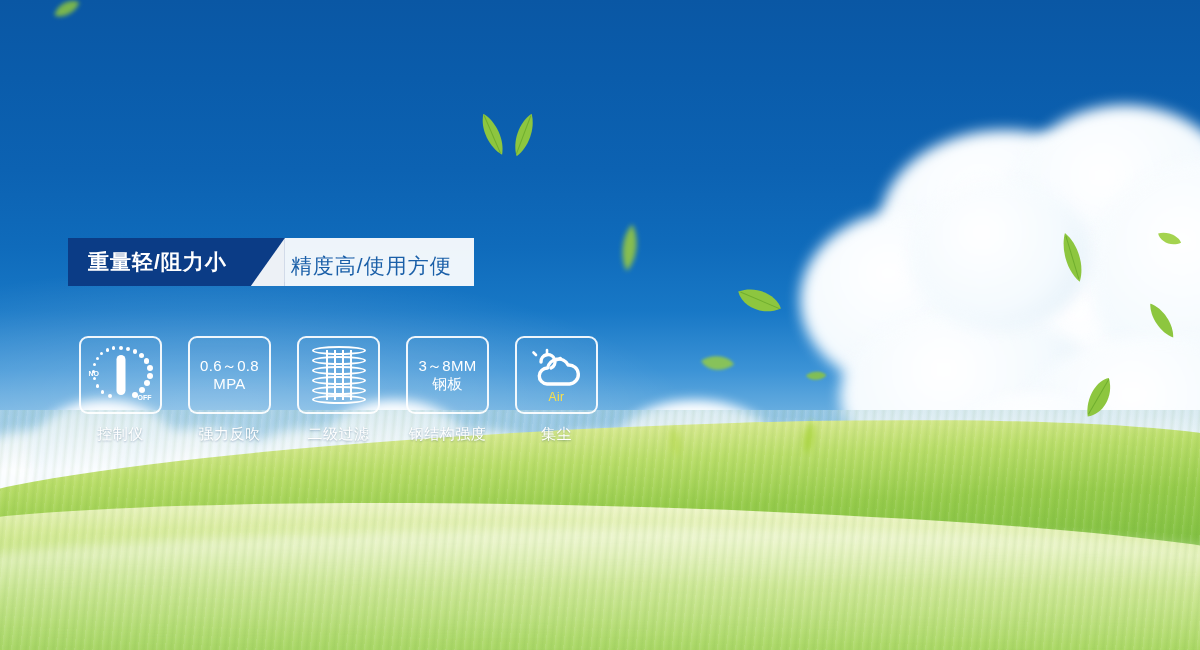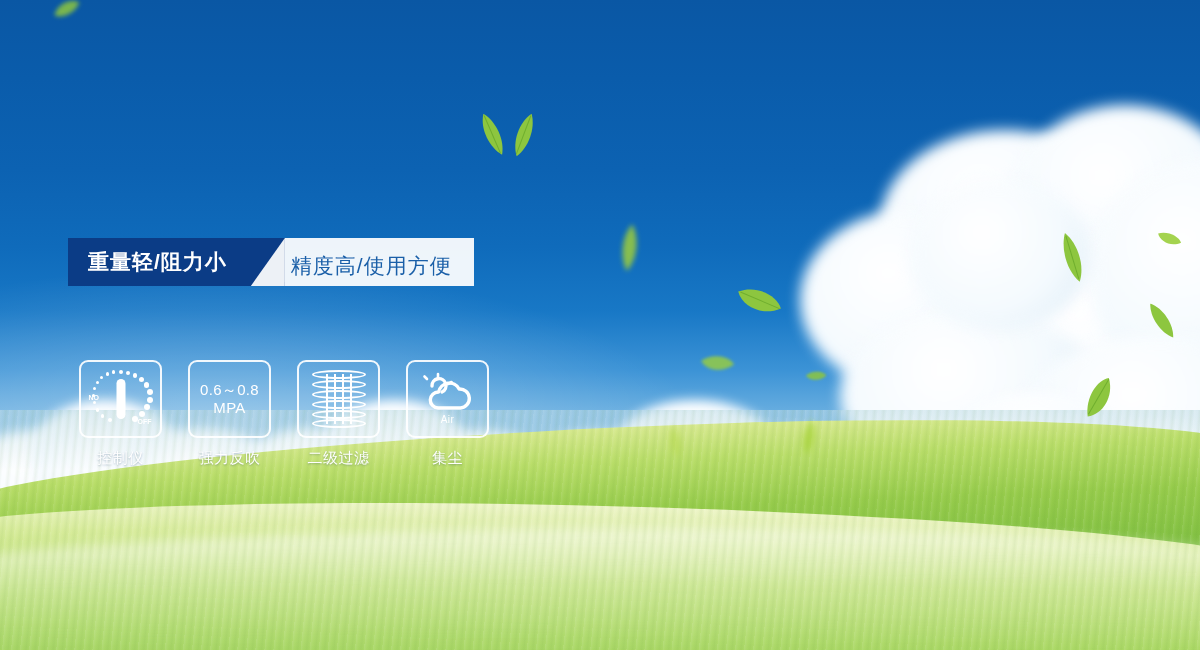--- a/index.html
+++ b/index.html
@@ -136,21 +136,21 @@
     clip-path:polygon(100% 0, 100% 100%, 0 100%);
   }
   .sub-b {
     background:rgba(255,255,255,.93); color:#1a5fa8; font-size:21px;
     letter-spacing:1px; display:flex; align-items:center;
     padding:8px 22px 0 6px; height:48px;
   }
 
   
   .features { position:absolute; left:79px; top:336px; display:flex; gap:26px; }
-  .feature { width:83px; display:flex; flex-direction:column; align-items:center;margin-top:24px; }
+  .feature { width:83px; display:flex; flex-direction:column; align-items:center; }
   .fbox {
     width:83px; height:78px; border:2px solid rgba(255,255,255,.92);
     border-radius:9px; display:flex; flex-direction:column;
     align-items:center; justify-content:center;
     background:rgba(255,255,255,.04);
   }
   .fbox .ftext { color:#fff; font-size:15px; line-height:1.22; text-align:center; letter-spacing:.3px; }
   .flabel { margin-top:11px; color:#ffffff; font-size:15px; letter-spacing:.5px;
             text-shadow:0 1px 2px rgba(0,40,90,.3); white-space:nowrap; }
 
@@ -165,21 +165,21 @@
   .dial .off { position:absolute; right:0px; bottom:3px; color:#fff; font-size:7px; font-weight:bold; }
 
   
   .discs { position:relative; width:54px; height:58px; }
   .discs .d { position:absolute; left:0; width:54px; height:9px;
               border:2px solid #fff; border-radius:50%; }
   .discs .v { position:absolute; top:4px; width:2px; height:50px; background:#fff; }
 
   
   .airicon { position:relative; width:60px; height:54px; }
-  .airtext { color:#ffffff; font-size:10px; margin-top:-2px; letter-spacing:.5px; }
+  .airtext { color:#fde047; font-size:12px; margin-top:-2px; letter-spacing:.5px; }
 </style>
 </head>
 <body>
 
 <div id="banner">
 
   <div class="sky"></div>
   <div class="sky-glow"></div>
 
   <div class="cloud-main">
@@ -365,20 +365,29 @@
           <span class="d" style="top:10px;"></span>
           <span class="d" style="top:20px;"></span>
           <span class="d" style="top:30px;"></span>
           <span class="d" style="top:40px;"></span>
           <span class="d" style="top:49px;"></span>
         </div>
       </div>
       <div class="flabel">二级过滤</div>
     </div>
 
+    <div class="feature">
+      <div class="fbox">
+        <div class="ftext">
+          <div>3～8MM</div>
+          <div>钢板</div>
+        </div>
+      </div>
+      <div class="flabel">钢结构强度</div>
+    </div>
 
     <div class="feature">
       <div class="fbox">
         <div class="airicon">
           <svg width="60" height="40" viewBox="0 0 60 40">
             <path d="M14 14 a7 7 0 1 1 10 6" fill="none" stroke="#fff" stroke-width="3.4" stroke-linecap="round"></path>
             <path d="M20 6 l0 -4 M30 12 l3.5 -2 M9 7 l-2.5 -2.5" stroke="#fff" stroke-width="2.6" stroke-linecap="round"></path>
             <path d="M20 36 a8 8 0 0 1 0.6 -16 a11 11 0 0 1 20.5 -3 a9 9 0 0 1 1.4 19 Z" fill="none" stroke="#fff" stroke-width="3.4" stroke-linejoin="round"></path>
           </svg>
           <div class="airtext" style="text-align:center;">Air</div>

